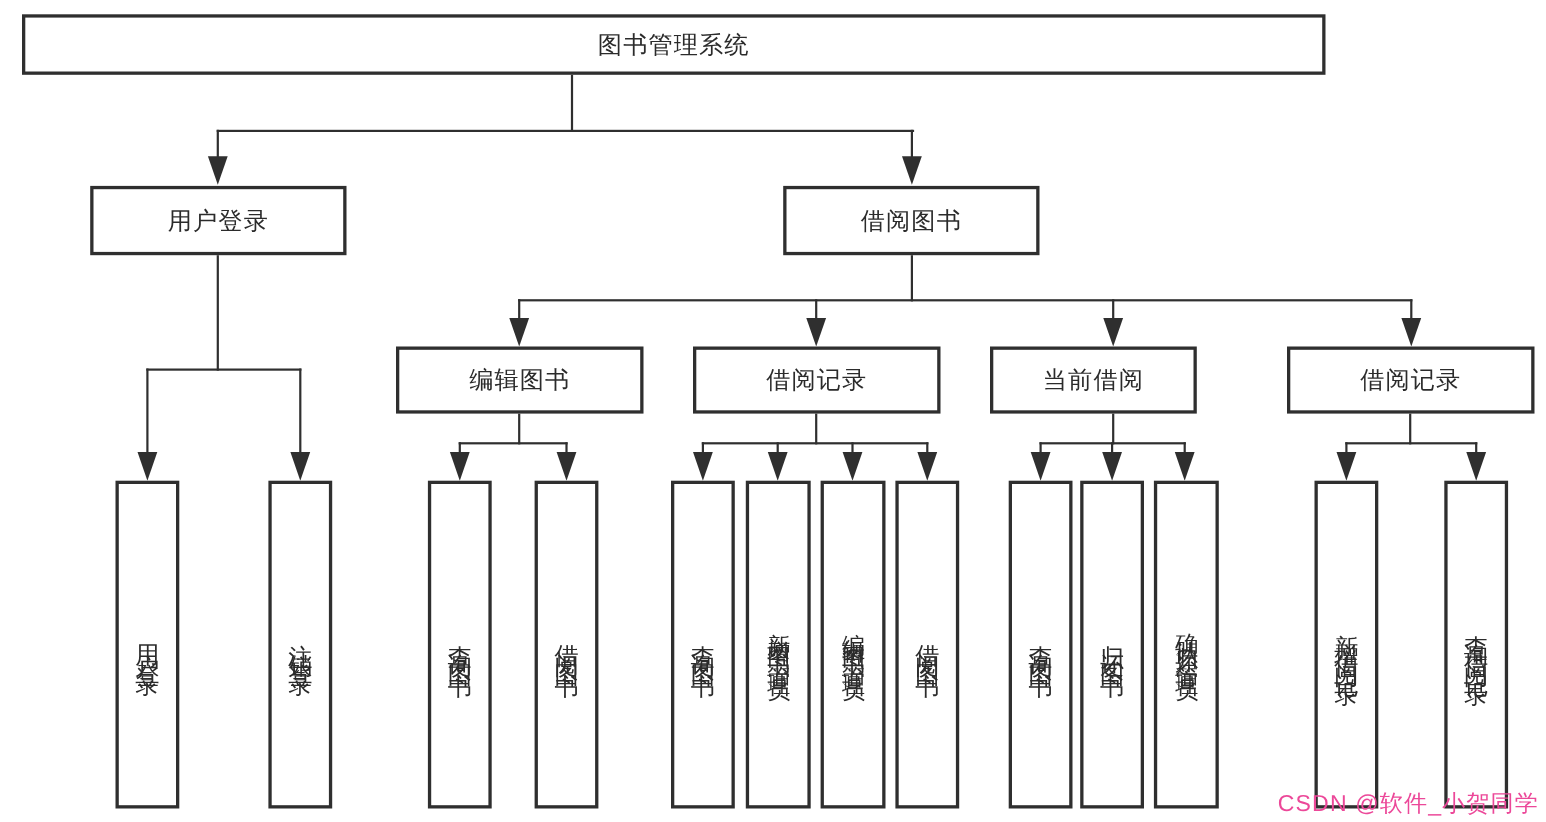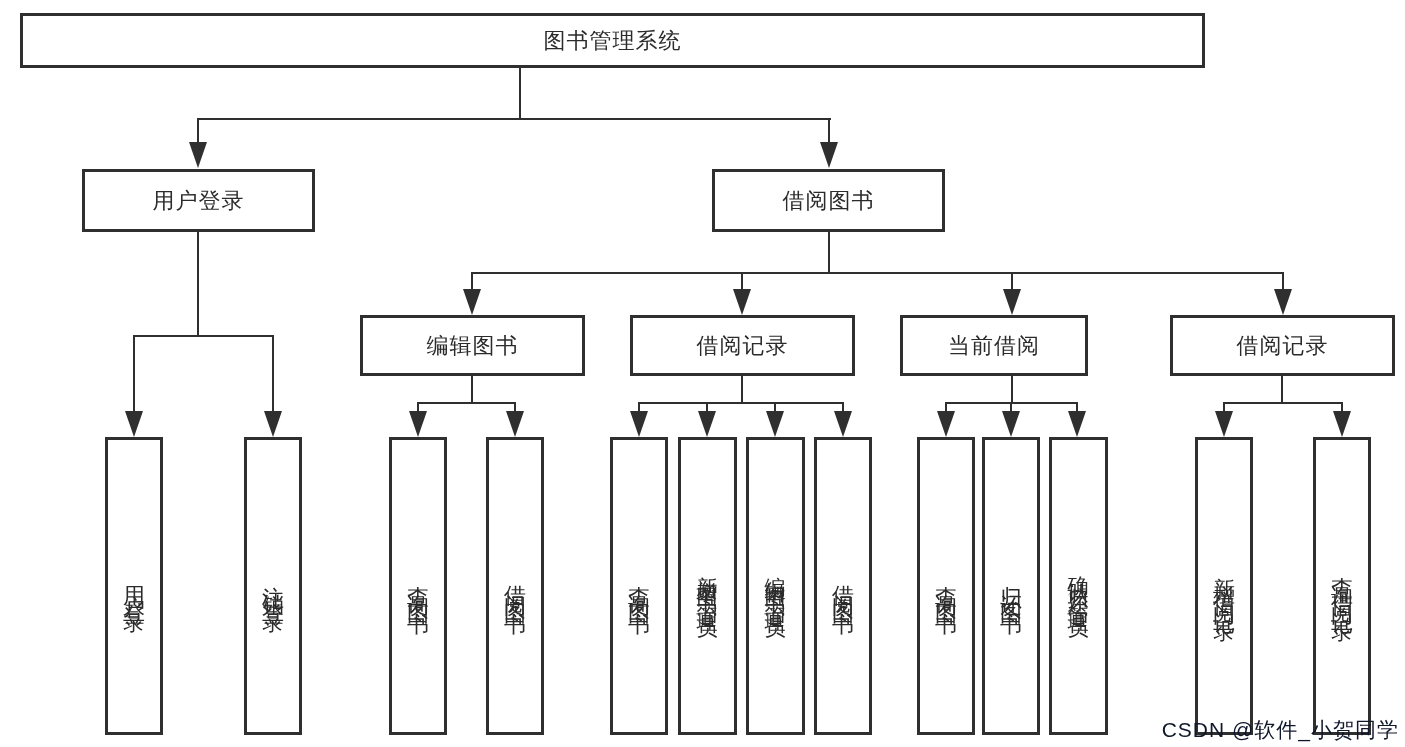--- a/index.html
+++ b/index.html
@@ -40,21 +40,21 @@
     position:absolute;
     width:0;height:0;
     border-left:9px solid transparent;
     border-right:9px solid transparent;
     border-top:26px solid #2f2f2f;
   }
   .watermark{
     position:absolute;
     right:6px;bottom:3px;
     font-size:21px;
-    color:#0f172a;
+    color:#ec4899;
     letter-spacing:1px;
     z-index:10;
   }
 </style>
 </head>
 <body>
 
 <div id="canvas">
 
   <div class="box" style="left:20px;top:13px;width:1185px;height:55px;">图书管理系统</div>

